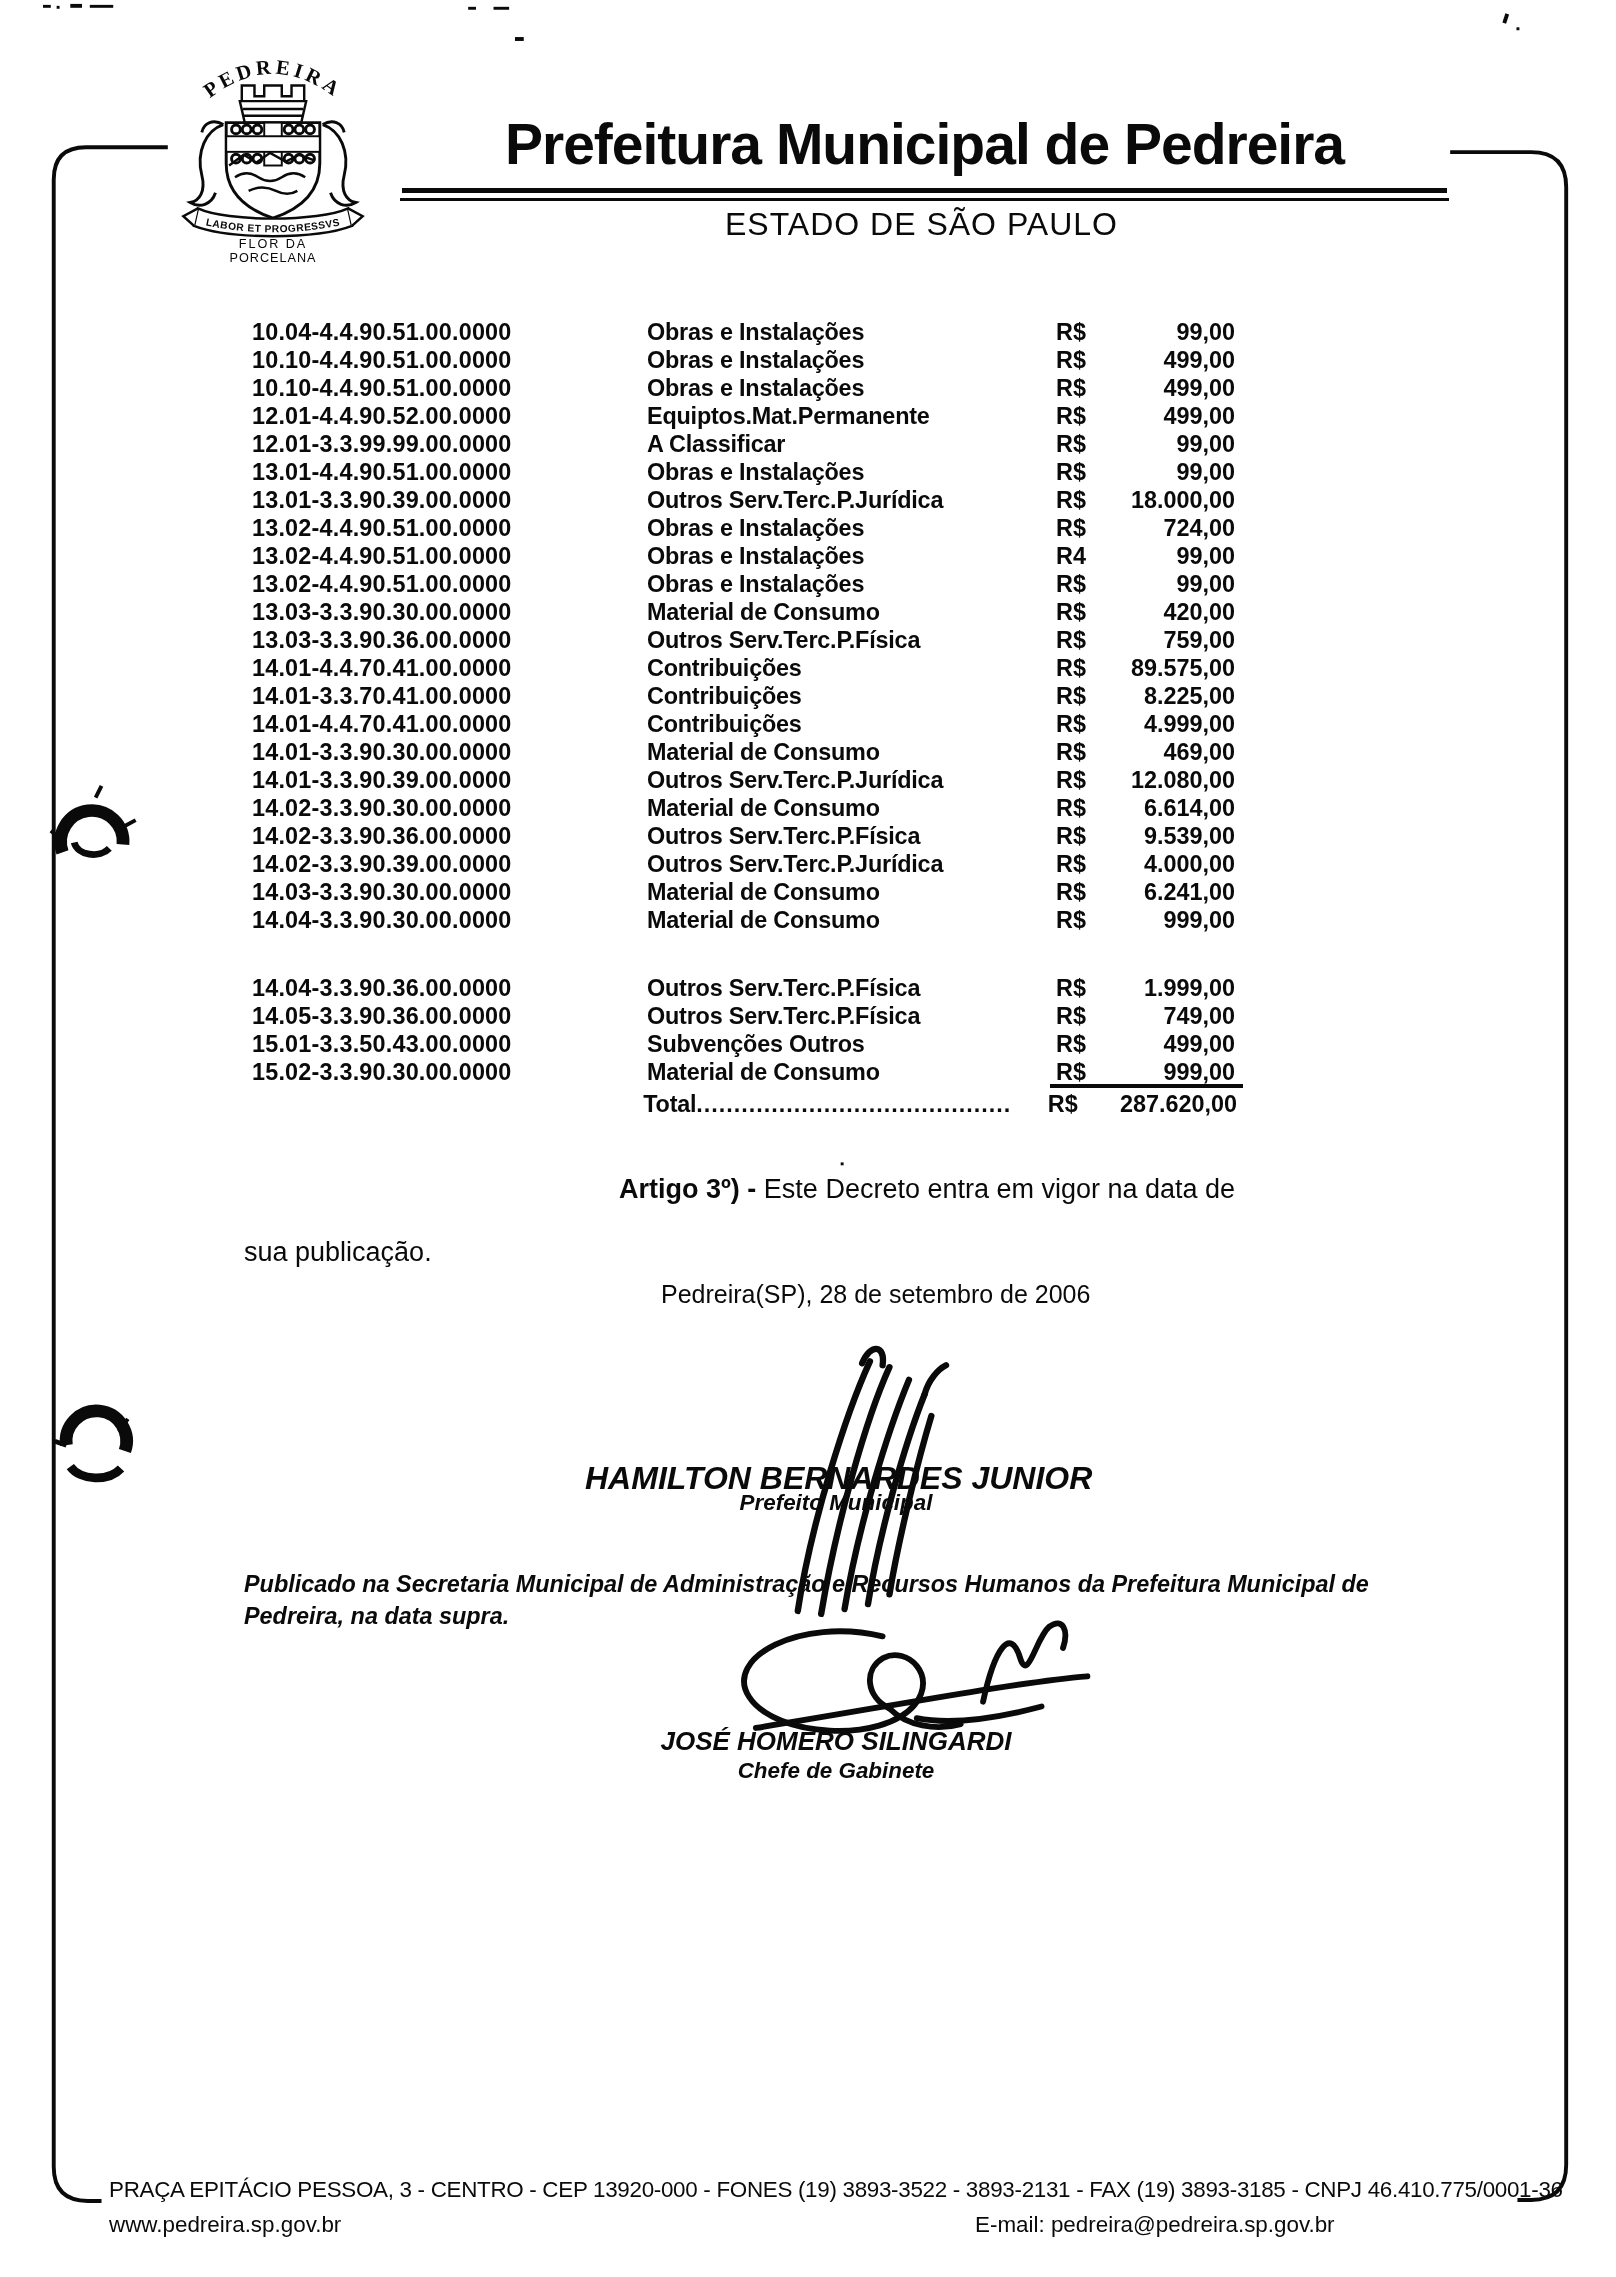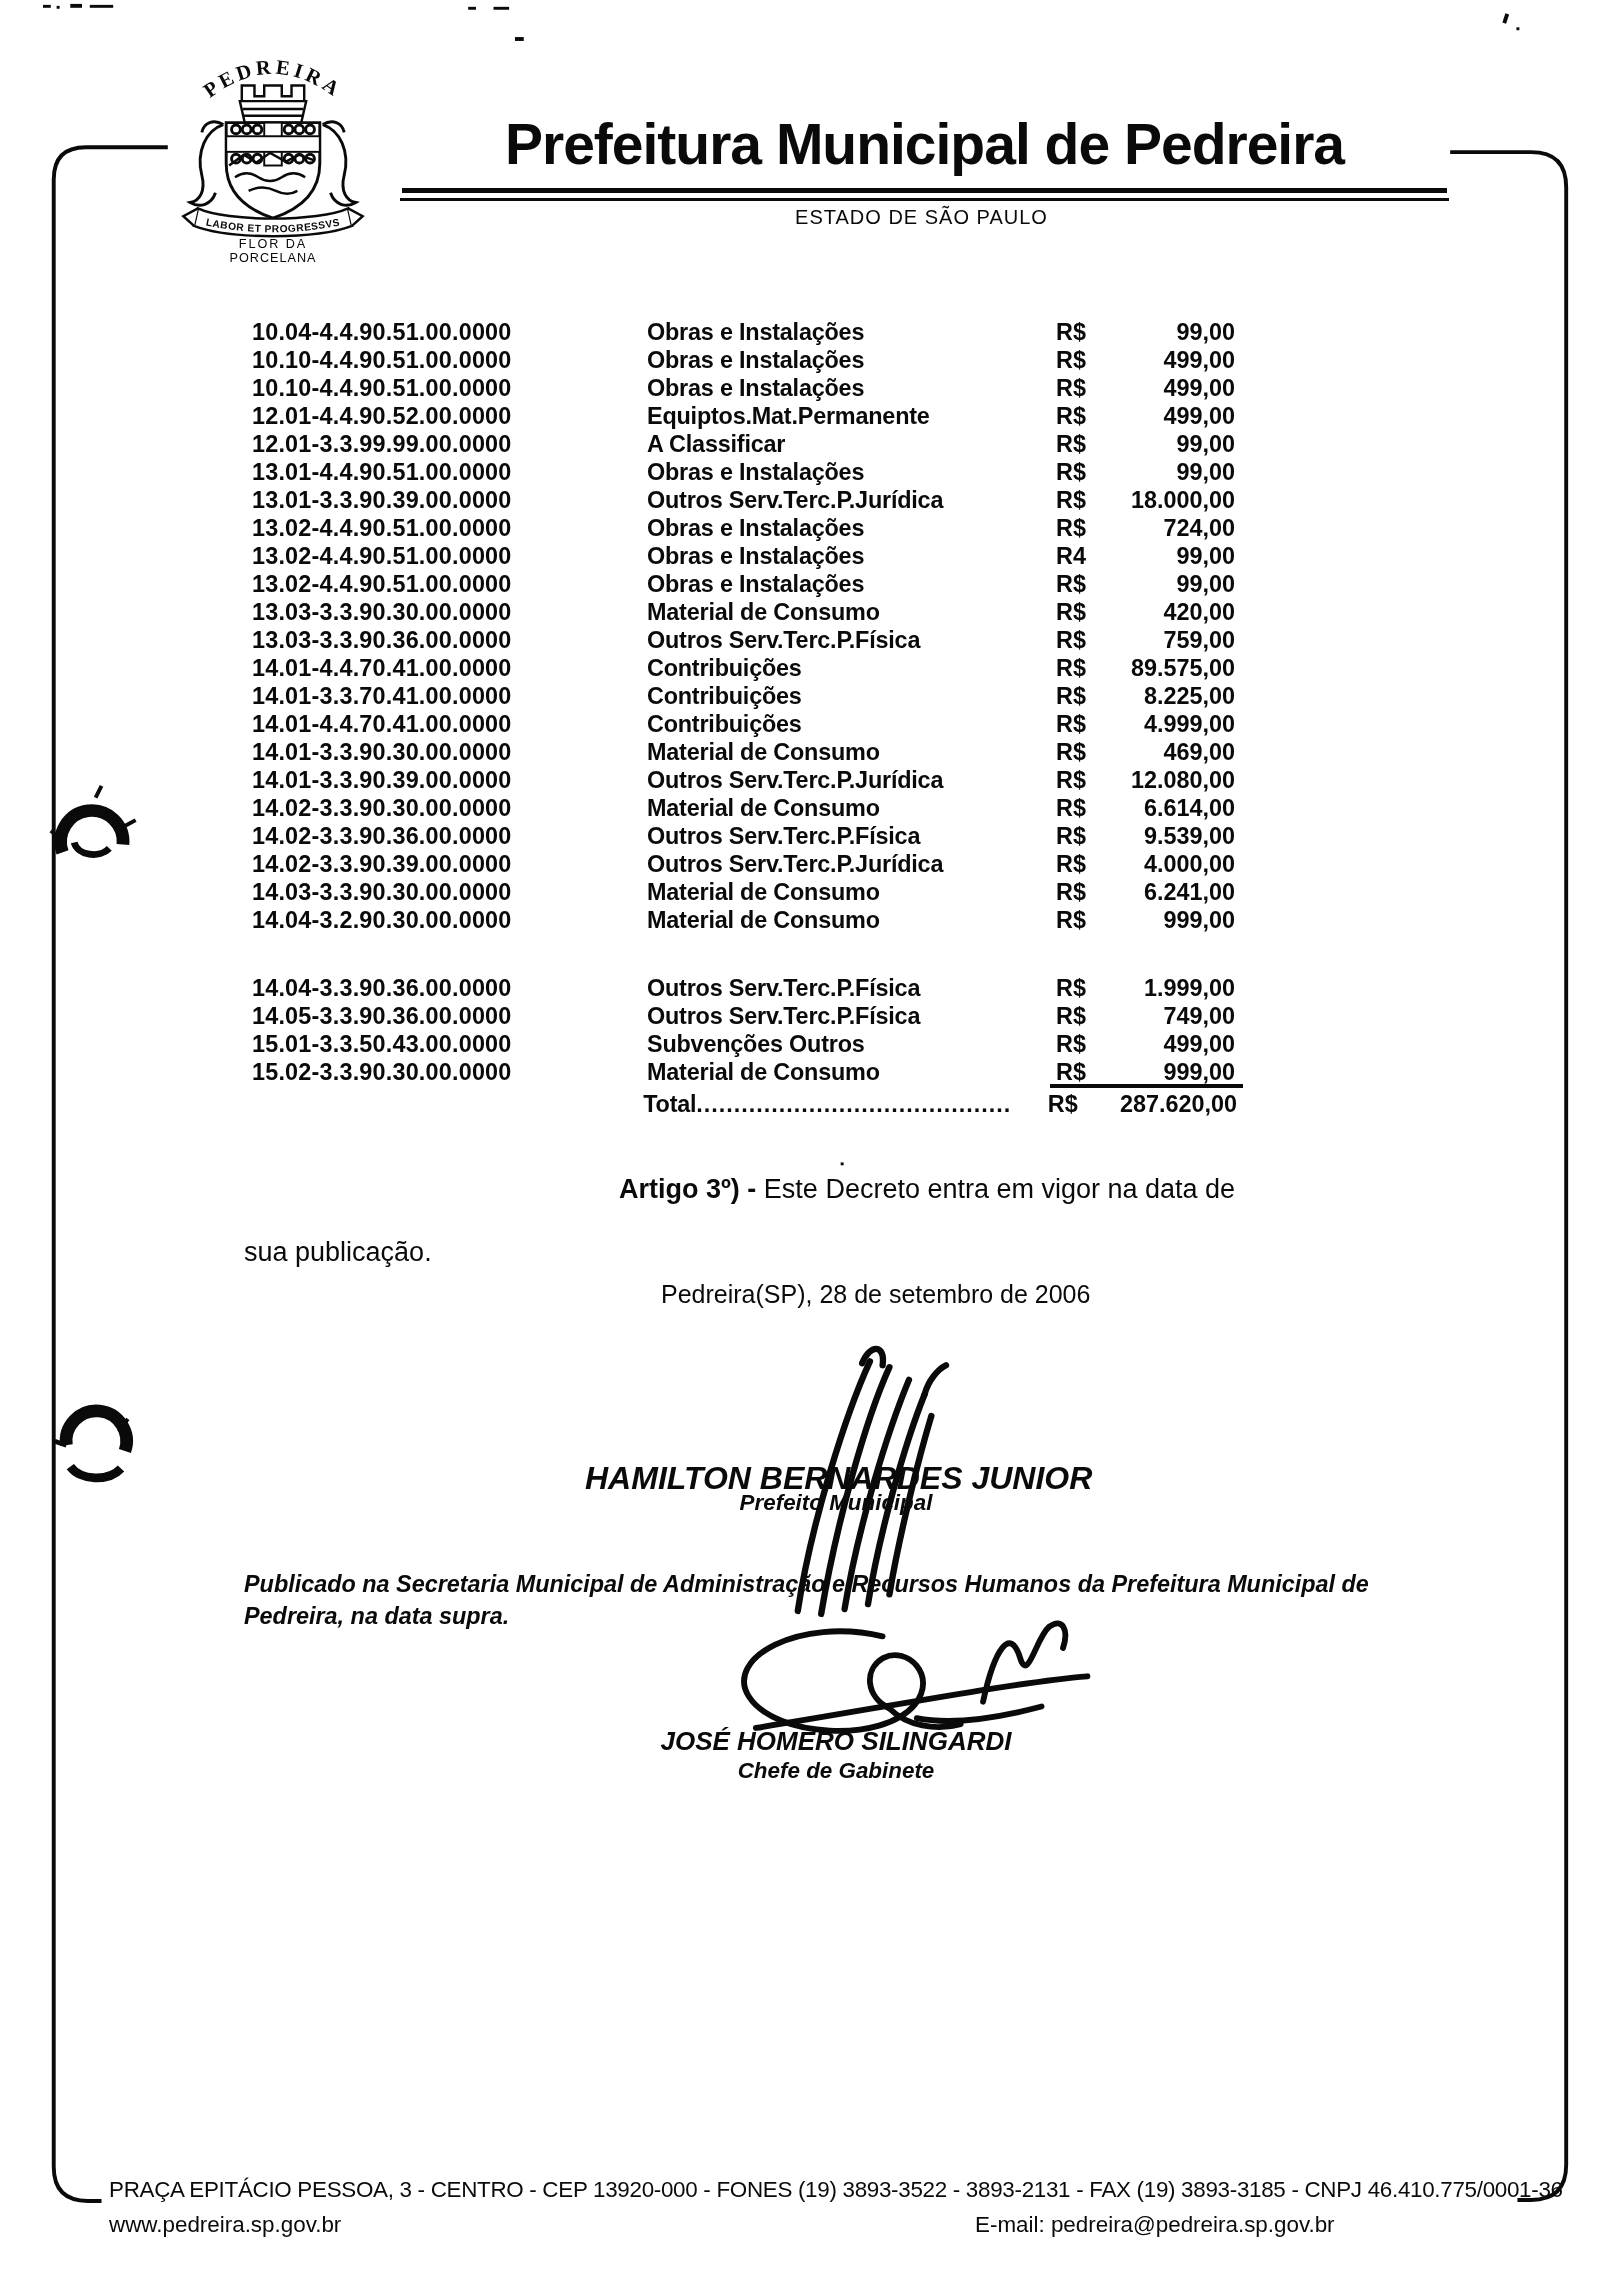--- a/index.html
+++ b/index.html
@@ -15,21 +15,21 @@
 
   
   #doc-title{
     left:400px;top:111px;width:1049px;
     font-size:57px;font-weight:bold;letter-spacing:-1px;
     text-align:center;white-space:nowrap;
   }
   .title-rule{background:#0a0a0a;}
   #doc-subtitle{
     left:624px;top:206px;width:595px;text-align:center;
-    font-size:20px;letter-spacing:1px;
+    font-size:32px;letter-spacing:1px;
   }
 
   
   #budget-table{left:252px;top:318px;width:985px;}
   .t-row{display:flex;height:28px;line-height:28px;font-weight:bold;font-size:23.4px;white-space:nowrap;}
   .t-gap{height:40px;}
   .c-code{width:395px;letter-spacing:0.2px;}
   .c-description{width:409px;letter-spacing:-0.2px;}
   .c-currency{width:60px;}
   .c-value{width:119px;text-align:right;}
@@ -297,21 +297,21 @@
           <div class="c-currency">R$</div>
           <div class="c-value">4.000,00</div>
         </div>
         <div class="t-row">
           <div class="c-code">14.03-3.3.90.30.00.0000</div>
           <div class="c-description">Material de Consumo</div>
           <div class="c-currency">R$</div>
           <div class="c-value">6.241,00</div>
         </div>
         <div class="t-row">
-          <div class="c-code">14.04-3.2.90.30.00.0000</div>
+          <div class="c-code">14.04-3.3.90.30.00.0000</div>
           <div class="c-description">Material de Consumo</div>
           <div class="c-currency">R$</div>
           <div class="c-value">999,00</div>
         </div>
         <div class="t-gap"></div>
         <div class="t-row">
           <div class="c-code">14.04-3.3.90.36.00.0000</div>
           <div class="c-description">Outros Serv.Terc.P.Física</div>
           <div class="c-currency">R$</div>
           <div class="c-value">1.999,00</div>

